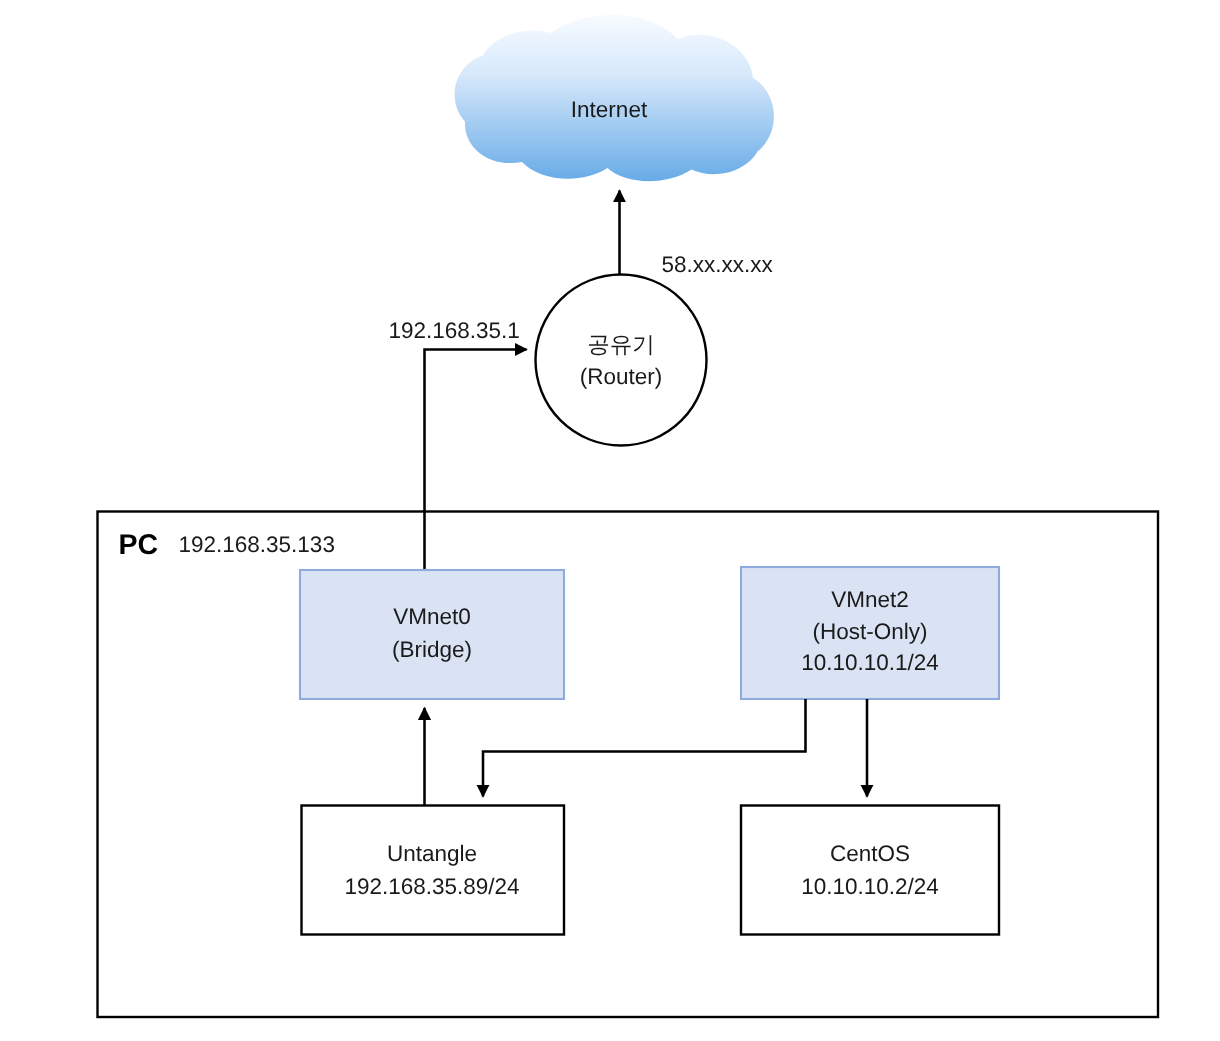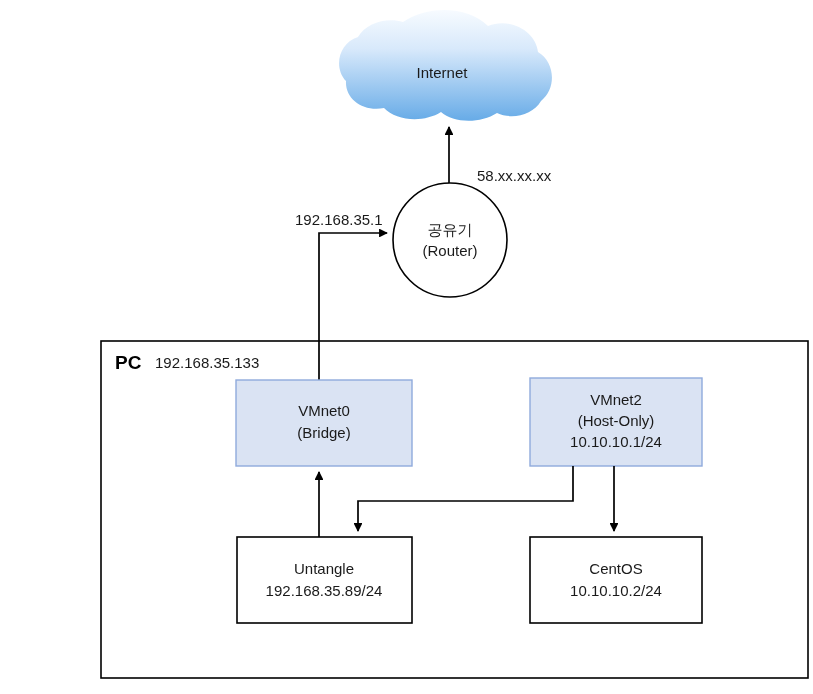--- a/index.html
+++ b/index.html
@@ -10,21 +10,20 @@
   body {
     width: 813px;
     height: 694px;
     font-family: "Liberation Sans", sans-serif;
     overflow: hidden;
   }
   #diagram-root {
     position: relative;
     width: 706px;
     height: 694px;
-    margin-left: 36px;
   }
   svg#net-diagram {
     display: block;
     width: 813px;
     height: 694px;
   }
   .node-text {
     font-family: "Liberation Sans", sans-serif;
     font-size: 15px;
     fill: #1a1a1a;

